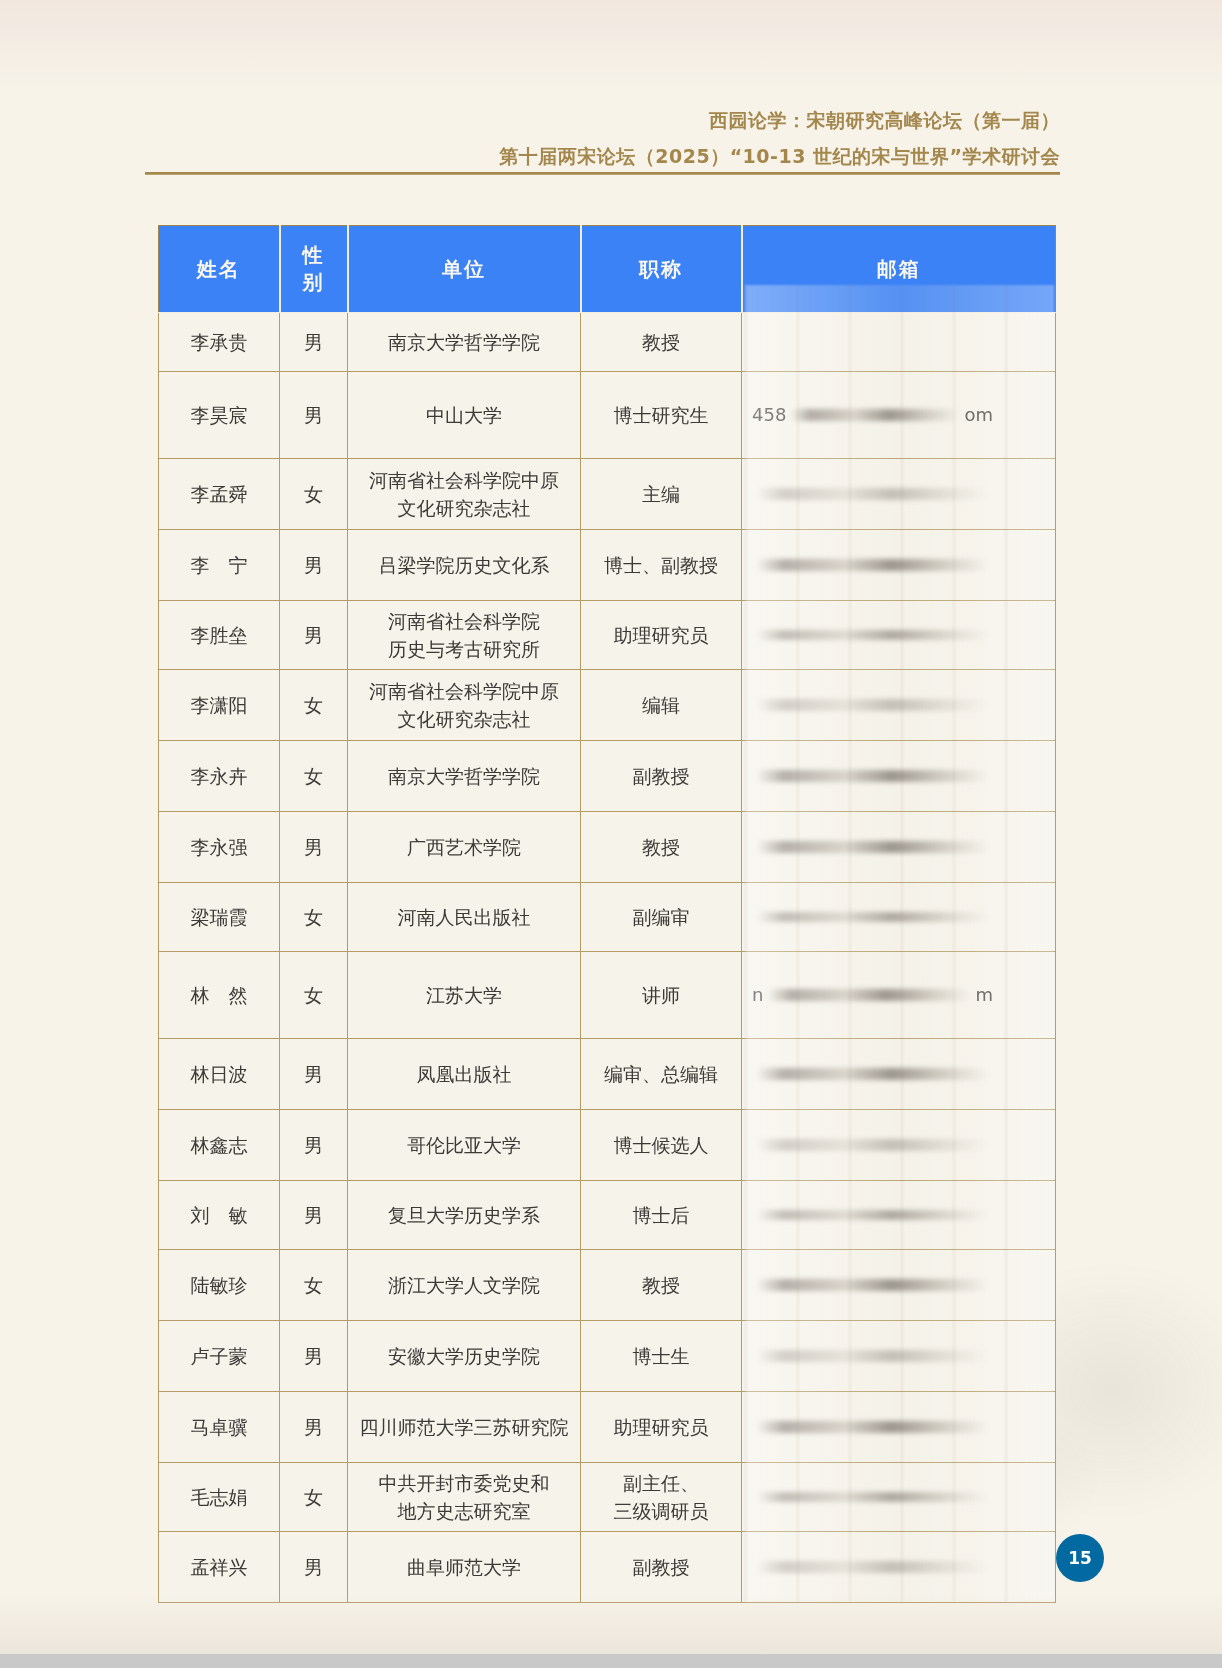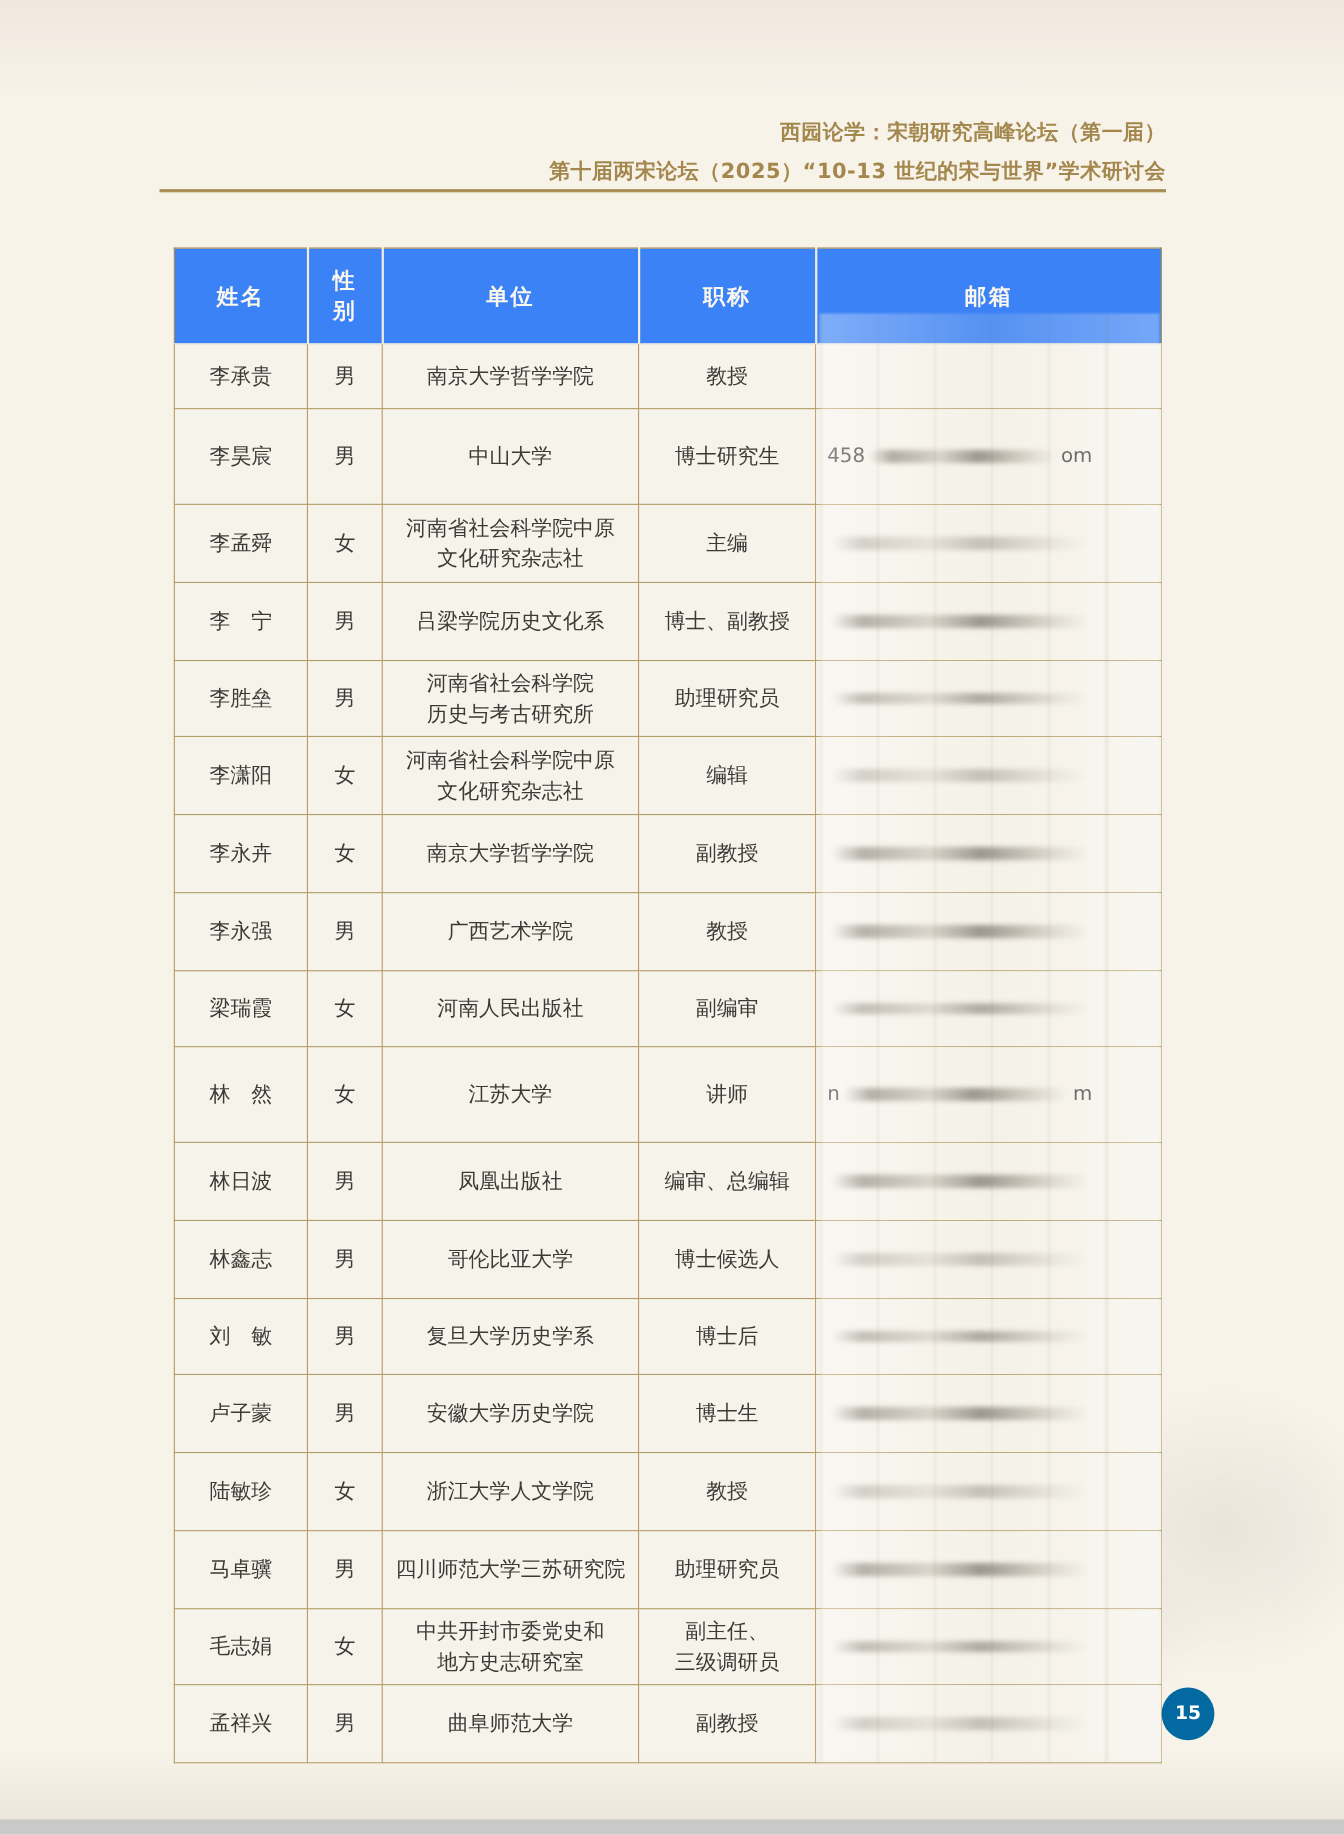--- a/index.html
+++ b/index.html
@@ -276,38 +276,38 @@
     <td class="email-cell">
       <div class="email-inner">
         <span class="email-prefix"></span>
         <span class="smear"></span>
         <span class="email-suffix"></span>
       </div>
     </td>
   </tr>
 
   <tr>
+    <td>陆敏珍</td>
+    <td>女</td>
+    <td>浙江大学人文学院</td>
+    <td>教授</td>
+    <td class="email-cell">
+      <div class="email-inner">
+        <span class="email-prefix"></span>
+        <span class="smear"></span>
+        <span class="email-suffix"></span>
+      </div>
+    </td>
+  </tr>
+
+  <tr>
     <td>卢子蒙</td>
     <td>男</td>
     <td>安徽大学历史学院</td>
     <td>博士生</td>
-    <td class="email-cell">
-      <div class="email-inner">
-        <span class="email-prefix"></span>
-        <span class="smear"></span>
-        <span class="email-suffix"></span>
-      </div>
-    </td>
-  </tr>
-
-  <tr>
-    <td>陆敏珍</td>
-    <td>女</td>
-    <td>浙江大学人文学院</td>
-    <td>教授</td>
     <td class="email-cell">
       <div class="email-inner">
         <span class="email-prefix"></span>
         <span class="smear"></span>
         <span class="email-suffix"></span>
       </div>
     </td>
   </tr>
 
   <tr>

